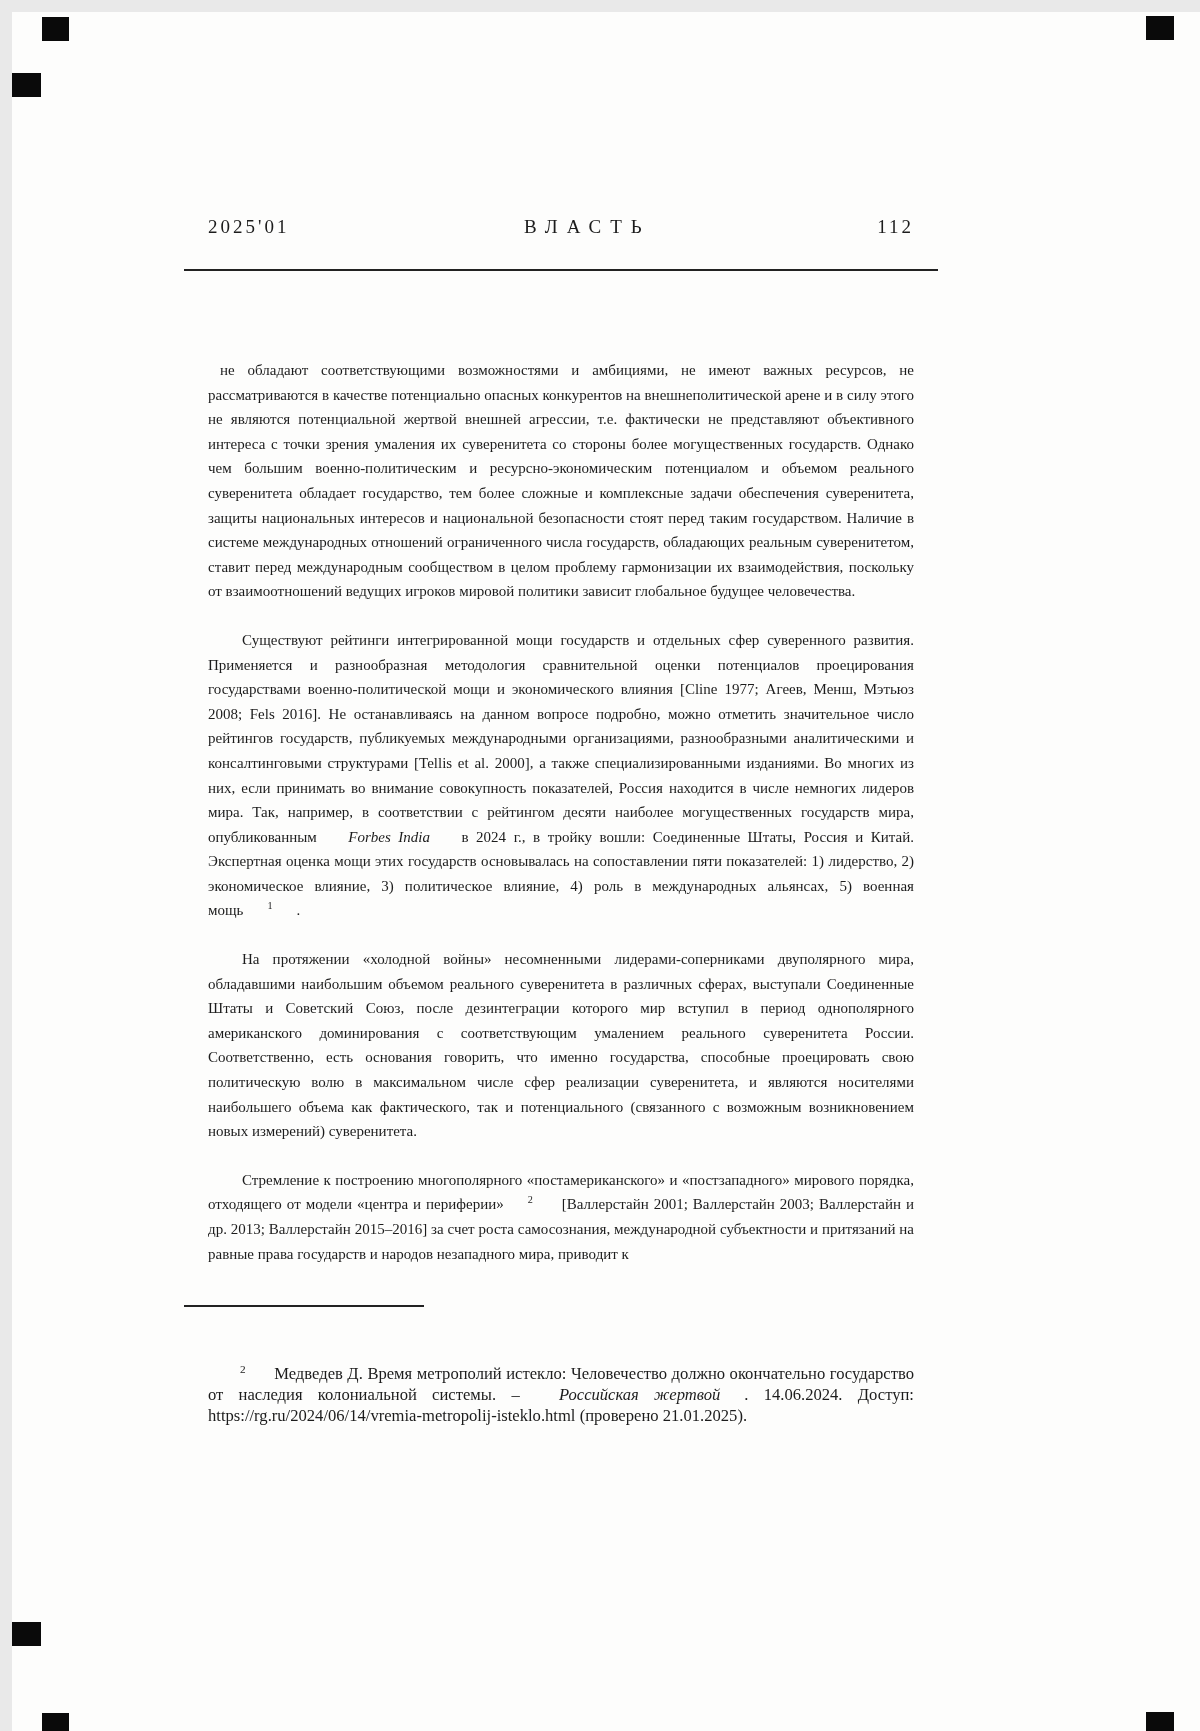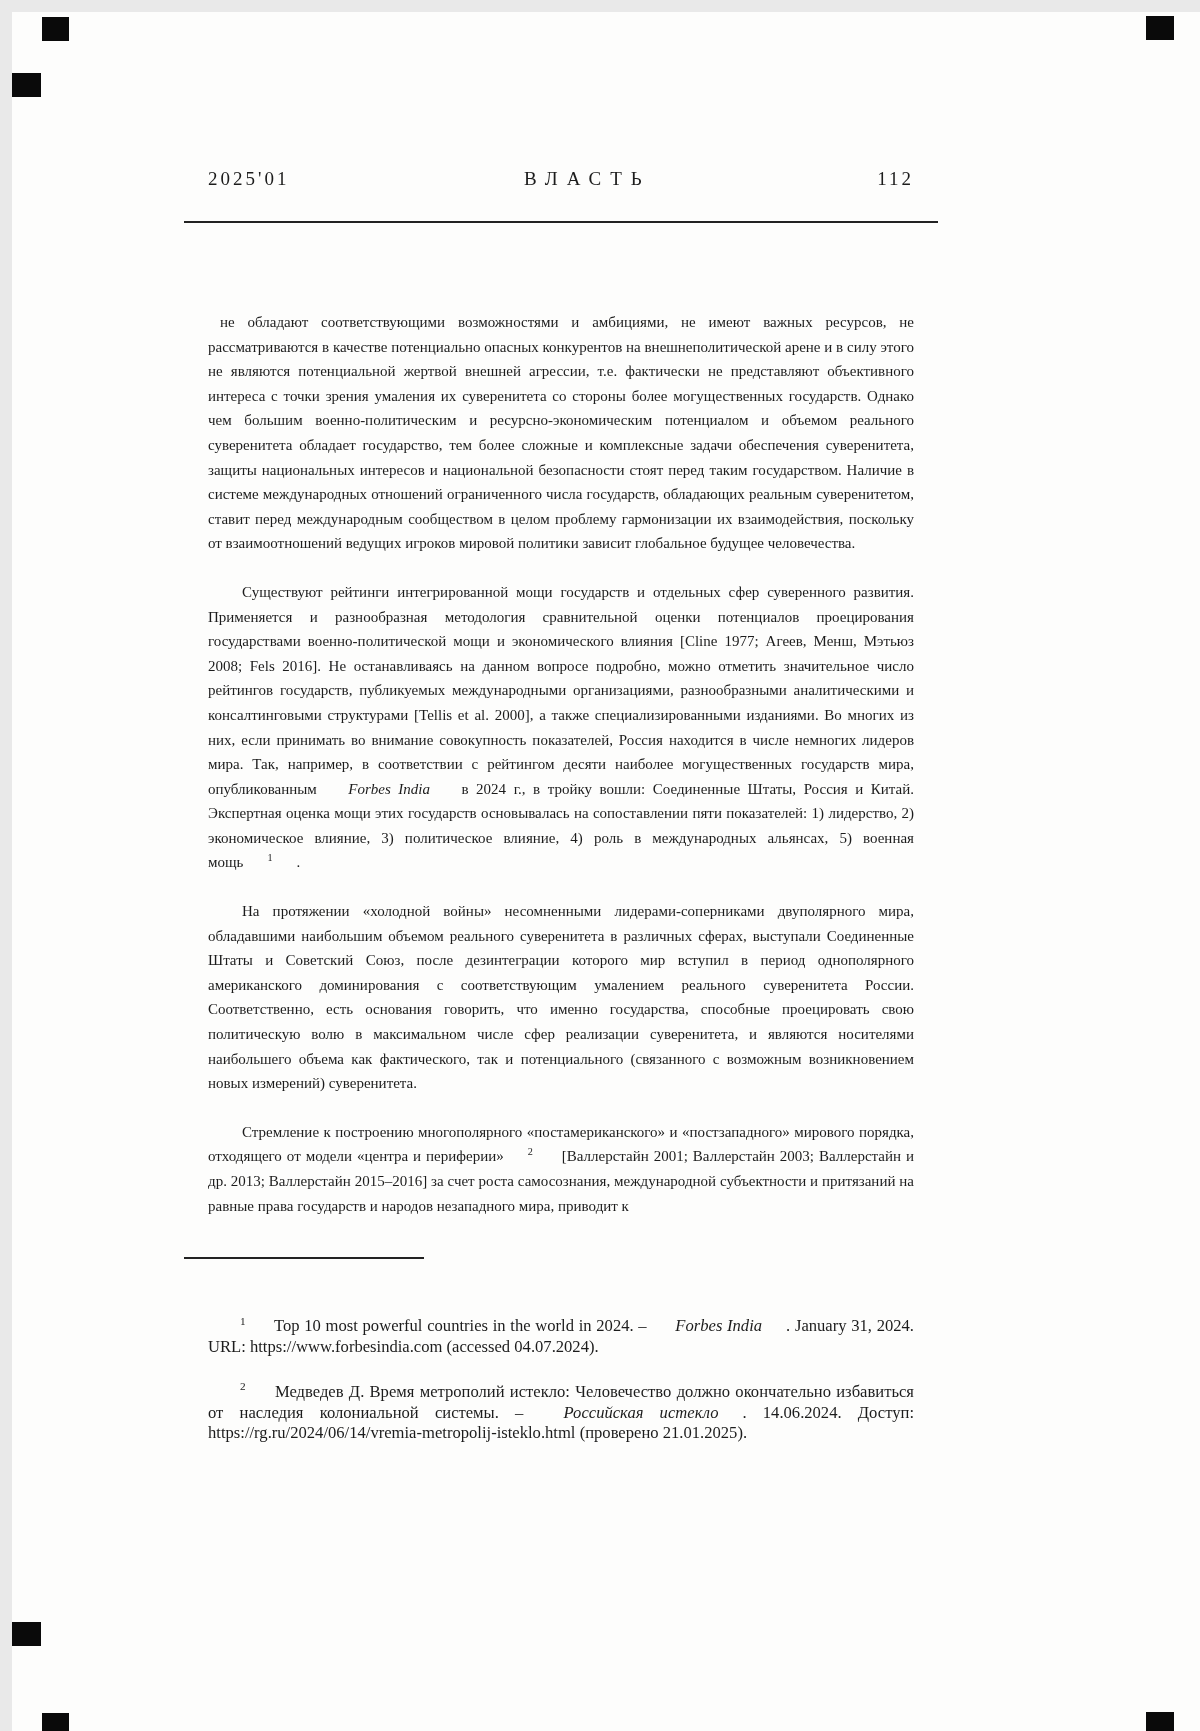--- a/index.html
+++ b/index.html
@@ -30,21 +30,21 @@
     width: 778px;
   }
   .running-head {
     display: flex;
     justify-content: space-between;
     align-items: baseline;
     font-size: 19px;
     font-weight: 400;
   }
   .issue  { letter-spacing: 3px; }
-  .journal-title { letter-spacing: 9px; padding-left: 20px; }
+  .journal-title { letter-spacing: 9px; padding-left: 20px; margin-top: 48px; }
   .pageno { letter-spacing: 3px; }
   .head-rule {
     height: 0;
     border-top: 2px solid #222;
     margin-top: 7px;
     margin-bottom: 39px;
   }
   .body-text p {
     font-size: 15px;
     line-height: 24.6px;
@@ -97,18 +97,17 @@
     <main class="body-text" id="paragraphs">
         <p class="no-indent"><span>не обладают соответствующими возможностями и амбициями, не имеют важных ресурсов, не рассматриваются в качестве потенциально опасных конкурентов на внешнеполитической арене и в силу этого не являются потенциальной жертвой внешней агрессии, т.е. фактически не представляют объективного интереса с точки зрения умаления их суверенитета со стороны более могущественных государств. Однако чем большим военно-политическим и ресурсно-экономическим потенциалом и объемом реального суверенитета обладает государство, тем более сложные и комплексные задачи обеспечения суверенитета, защиты национальных интересов и национальной безопасности стоят перед таким государством. Наличие в системе международных отношений ограниченного числа государств, обладающих реальным суверенитетом, ставит перед международным сообществом в целом проблему гармонизации их взаимодействия, поскольку от взаимоотношений ведущих игроков мировой политики зависит глобальное будущее человечества.</span></p>
         <p><span>Существуют рейтинги интегрированной мощи государств и отдельных сфер суверенного развития. Применяется и разнообразная методология сравнительной оценки потенциалов проецирования государствами военно-политической мощи и экономического влияния [Cline 1977; Агеев, Менш, Мэтьюз 2008; Fels 2016]. Не останавливаясь на данном вопросе подробно, можно отметить значительное число рейтингов государств, публикуемых международными организациями, разнообразными аналитическими и консалтинговыми структурами [Tellis et al. 2000], а также специализированными изданиями. Во многих из них, если принимать во внимание совокупность показателей, Россия находится в числе немногих лидеров мира. Так, например, в соответствии с рейтингом десяти наиболее могущественных государств мира, опубликованным </span><em>Forbes India</em><span> в 2024 г., в тройку вошли: Соединенные Штаты, Россия и Китай. Экспертная оценка мощи этих государств основывалась на сопоставлении пяти показателей: 1) лидерство, 2) экономическое влияние, 3) политическое влияние, 4) роль в международных альянсах, 5) военная мощь</span><sup>1</sup><span>.</span></p>
         <p><span>На протяжении «холодной войны» несомненными лидерами-соперниками двуполярного мира, обладавшими наибольшим объемом реального суверенитета в различных сферах, выступали Соединенные Штаты и Советский Союз, после дезинтеграции которого мир вступил в период однополярного американского доминирования с соответствующим умалением реального суверенитета России. Соответственно, есть основания говорить, что именно государства, способные проецировать свою политическую волю в максимальном числе сфер реализации суверенитета, и являются носителями наибольшего объема как фактического, так и потенциального (связанного с возможным возникновением новых измерений) суверенитета.</span></p>
         <p><span>Стремление к построению многополярного «постамериканского» и «постзападного» мирового порядка, отходящего от модели «центра и периферии»</span><sup>2</sup><span> [Валлерстайн 2001; Валлерстайн 2003; Валлерстайн и др. 2013; Валлерстайн 2015–2016] за счет роста самосознания, международной субъектности и притязаний на равные права государств и народов незападного мира, приводит к</span></p>
       </main>
 
     <div class="footnote-rule"></div>
 
     <section class="footnotes" id="footnotes">
-        <p><sup>1</sup><span> Top 10 most powerful countries in the world in 2024. – </span><em>Forbes India</em><span>. January 31, 2024. URL: https://www.forbesindia.com (accessed 04.07.2024).</span></p>
-        <p><sup>2</sup><span> Медведев Д. Время метрополий истекло: Человечество должно окончательно избавиться от наследия колониальной системы. – </span><em>Российская истекло</em><span>. 14.06.2024. Доступ: https://rg.ru/2024/06/14/vremia-metropolij-isteklo.html (проверено 21.01.2025).</span></p>
+        <p><sup>2</sup><span> Медведев Д. Время метрополий истекло: Человечество должно окончательно государство от наследия колониальной системы. – </span><em>Российская жертвой</em><span>. 14.06.2024. Доступ: https://rg.ru/2024/06/14/vremia-metropolij-isteklo.html (проверено 21.01.2025).</span></p>
       </section>
 
   </div>
 </div>
 
 </body></html>

